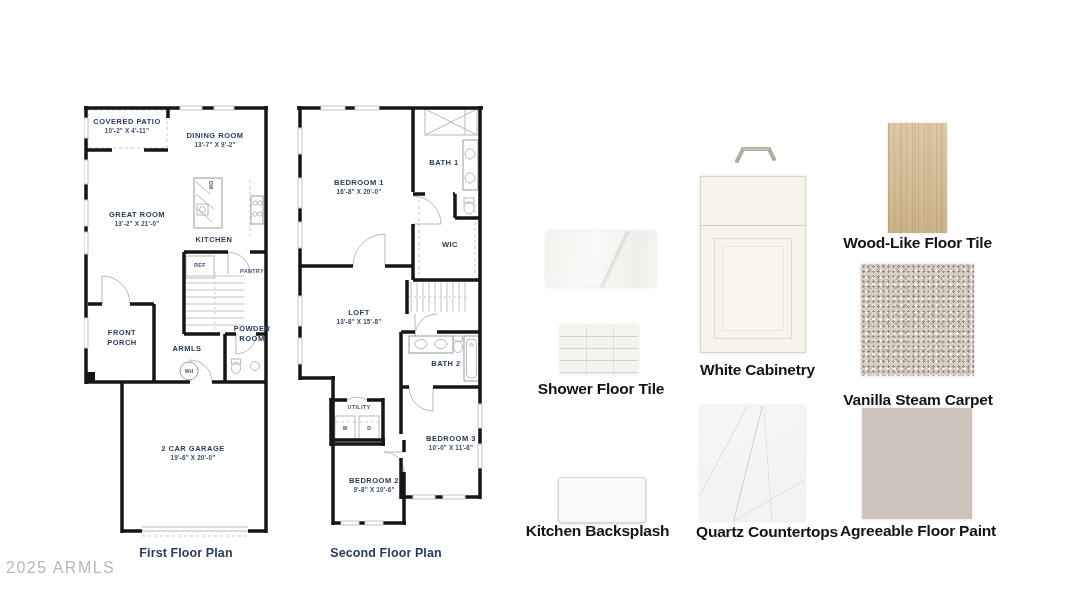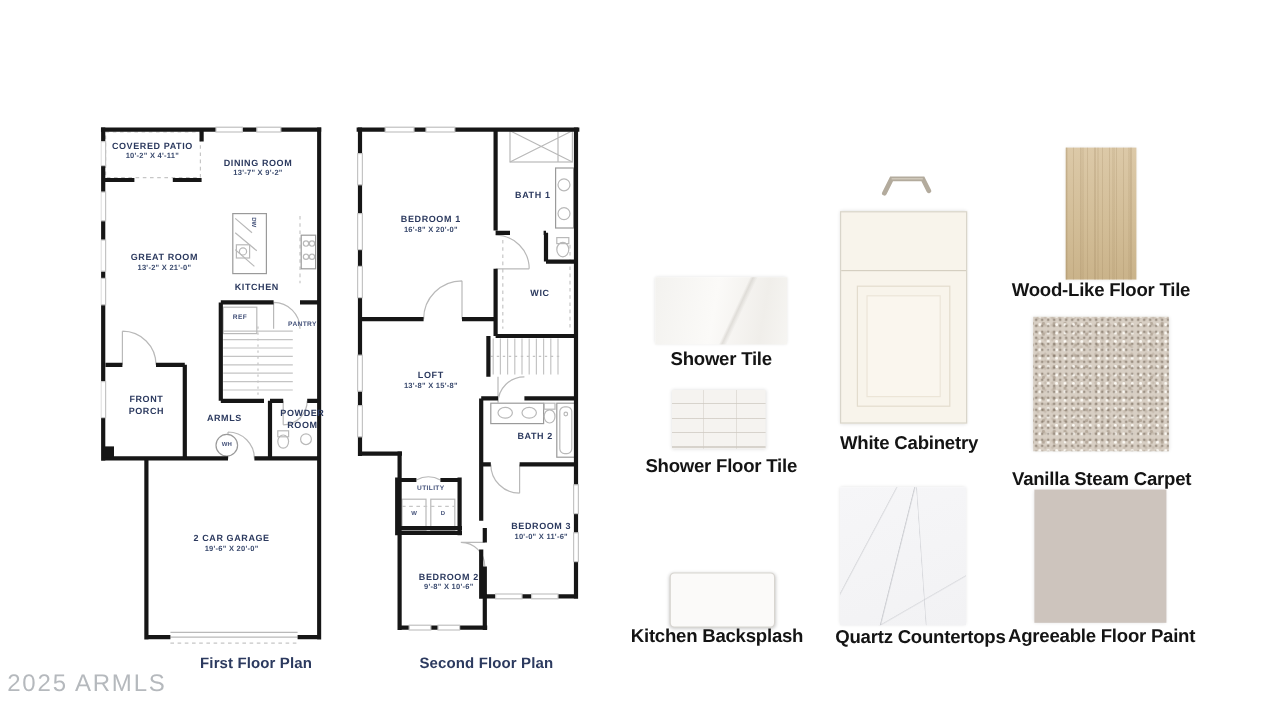--- a/index.html
+++ b/index.html
@@ -1,32 +1,32 @@
 <!DOCTYPE html>
 <html><head>
 <meta charset="utf-8">
 <style>
   html,body{margin:0;padding:0;background:#fff;}
   .page{position:relative;width:1067px;height:600px;background:#fff;overflow:hidden;
         font-family:"Liberation Sans",sans-serif;}
   .title{position:absolute;top:22px;left:0;width:100%;margin:0;text-align:center;
          font-size:37px;font-weight:800;letter-spacing:-1.2px;color:#0b0b0b;}
-  .watermark{position:absolute;left:6px;top:559px;font-size:20px;color:#a9adb2;
+  .watermark{position:absolute;left:6px;top:559px;font-size:16px;color:#a9adb2;
              letter-spacing:1.5px;opacity:.85;}
   
   .plan{position:absolute;}
   .plan svg{position:absolute;left:0;top:0;}
   .rm{position:absolute;text-align:center;color:#2c3a5f;font-weight:700;font-size:7.5px;
       line-height:1.3;letter-spacing:.5px;}
   .rm .dims{display:block;font-weight:600;font-size:6.3px;letter-spacing:.2px;color:#3a4a6e;}
   .rm-sm{position:absolute;text-align:center;color:#44527a;font-weight:600;font-size:5.5px;
          letter-spacing:.3px;}
   .rm-xs{position:absolute;text-align:center;color:#44527a;font-weight:600;font-size:5px;}
   .rm-vert{writing-mode:vertical-rl;}
-  .plan-caption{position:absolute;text-align:right;color:#2c3a5f;font-weight:700;
+  .plan-caption{position:absolute;text-align:center;color:#2c3a5f;font-weight:700;
                 font-size:12.5px;letter-spacing:.1px;}
   
   .swatch{position:absolute;box-shadow:0 0 3px rgba(0,0,0,.14);}
   .sw-label{position:absolute;text-align:center;font-size:15.5px;font-weight:700;
             color:#141414;letter-spacing:-.2px;}
   #sw-shower-tile{background:
      linear-gradient(115deg, transparent 58%, rgba(205,202,196,.55) 60%, transparent 63%),
      linear-gradient(100deg,#f3f2ef 0%,#fbfaf8 45%,#f0eeea 80%,#f6f5f2 100%);}
   #sw-shower-floor{background-color:#f5f3f0;background-image:
      repeating-linear-gradient(180deg, transparent 0 11px, rgba(205,200,192,.75) 11px 12px),
@@ -154,21 +154,21 @@
       <span class="dims">13'-2" X 21'-0"</span>
     </div>
     <div class="rm" style="left:91px;top:131px;width:78px">
       <span>KITCHEN</span>
     </div>
     <div class="rm-sm" style="left:102px;top:158px;width:28px">REF</div>
     <div class="rm-sm" style="left:148px;top:164px;width:40px">PANTRY</div>
     <div class="rm-xs rm-vert" style="left:124px;top:77px">DW</div>
     <div class="rm" style="left:9px;top:224px;width:58px">FRONT PORCH</div>
     <div class="rm" style="left:75px;top:240px;width:56px">ARMLS</div>
-    <div class="rm" style="left:140px;top:236px;width:56px">POWDER ROOM</div>
+    <div class="rm" style="left:140px;top:220px;width:56px">POWDER ROOM</div>
     <div class="rm-xs" style="left:97px;top:264px;width:16px">WH</div>
     <div class="rm" style="left:49px;top:340px;width:120px">
       <span>2 CAR GARAGE</span>
       <span class="dims">19'-6" X 20'-0"</span>
     </div>
     <div class="plan-caption" style="left:28px;top:442px;width:148px">First Floor Plan</div>
   </div>
 
   <div class="plan" style="left:297px;top:104px;width:186px;height:462px">
     <svg width="186" height="441" viewBox="0 0 186 441">
@@ -268,21 +268,20 @@
       <span class="dims">10'-0" X 11'-6"</span>
     </div>
     <div class="rm" style="left:27px;top:372px;width:100px">
       <span>BEDROOM 2</span>
       <span class="dims">9'-8" X 10'-6"</span>
     </div>
     <div class="plan-caption" style="left:14px;top:442px;width:150px">Second Floor Plan</div>
   </div>
 
   <div class="swatch" id="sw-shower-tile" style="left:546px;top:231px;width:110px;height:56px"></div>
-  <div class="sw-label" style="left:516px;top:291px;width:170px">Shower Tile</div>
 
   <div class="swatch" id="sw-shower-floor" style="left:560px;top:325px;width:78px;height:49px"></div>
   <div class="sw-label" style="left:516px;top:380px;width:170px">Shower Floor Tile</div>
 
   <div class="swatch" id="sw-backsplash" style="left:558px;top:477px;width:86px;height:44px"></div>
   <div class="sw-label" style="left:510px;top:522px;width:175px">Kitchen Backsplash</div>
 
   <svg class="cab-handle" style="left:731px;top:142px" width="48" height="24">
     <path d="M6,19 L12,7 H38 L43,17" stroke="#b3ab9d" stroke-width="4" fill="none" stroke-linecap="round"></path>
     <path d="M12,7 H38" stroke="#cfc8ba" stroke-width="1.2" fill="none"></path>

